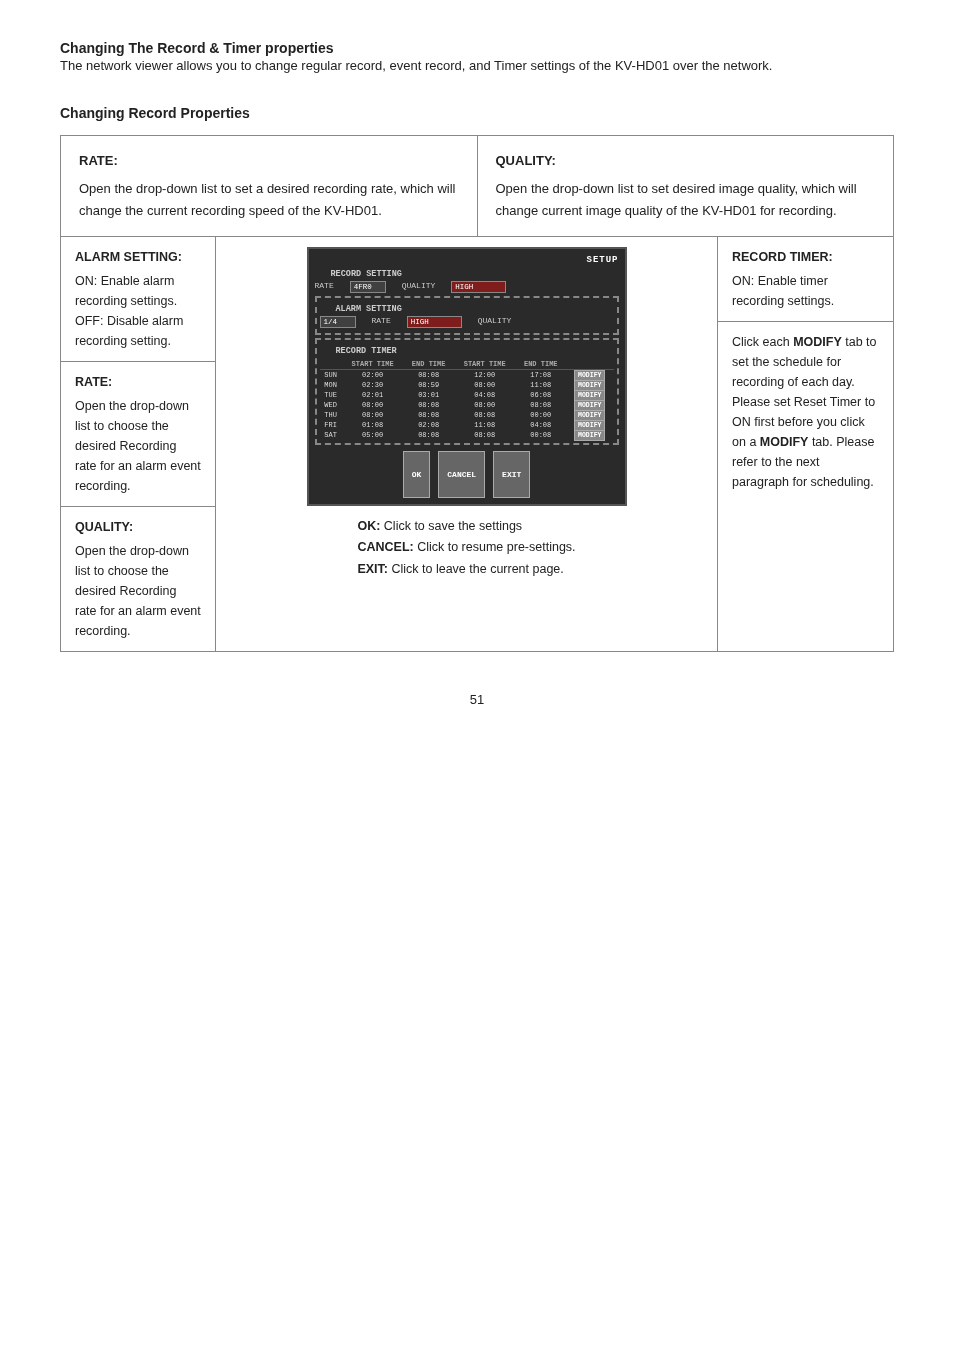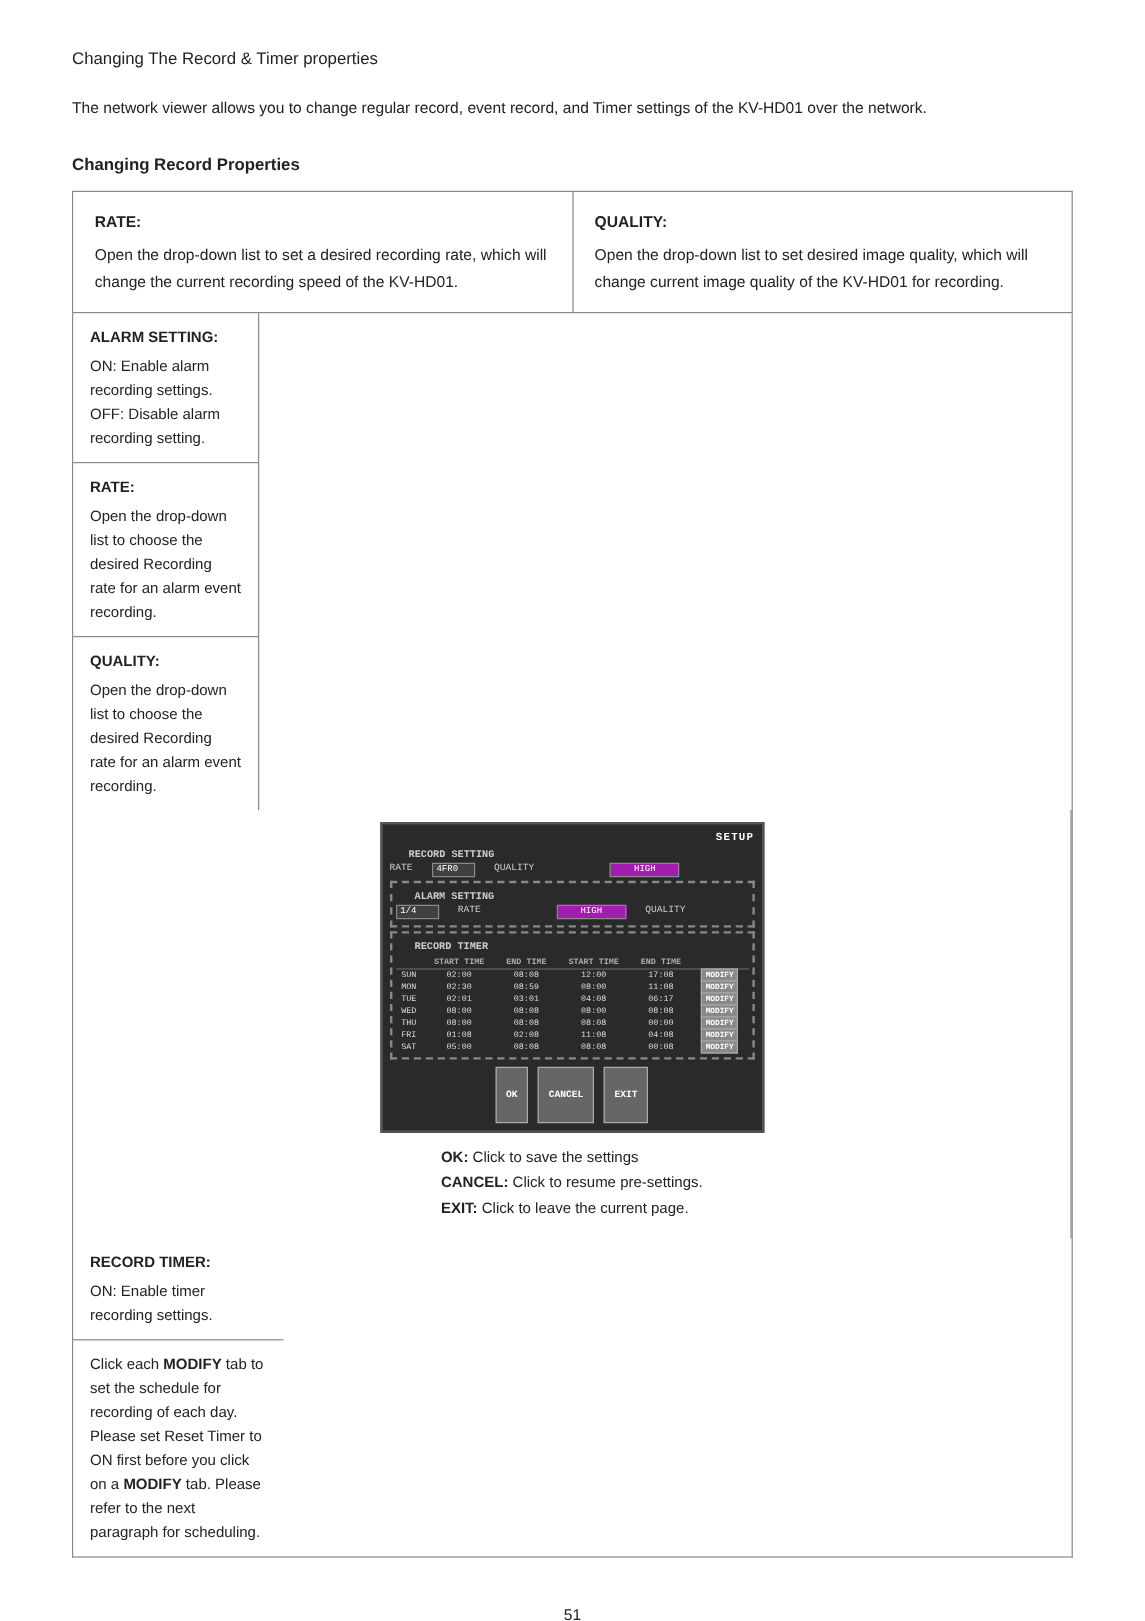--- a/index.html
+++ b/index.html
@@ -7,22 +7,22 @@
       background: #fff;
       font-family: Arial, sans-serif;
       font-size: 13px;
       color: #222;
       width: 954px;
       min-height: 1351px;
       padding: 40px 60px;
     }
     h2.section-title {
       font-size: 14px;
-      font-weight: normal;
-      margin-bottom: 24px;
+      font-weight: bold;
+      margin-bottom: 0;
     }
     .intro-text {
       font-size: 13px;
       line-height: 1.6;
       margin-bottom: 28px;
     }
     h3.sub-title {
       font-size: 14px;
       font-weight: bold;
       margin-bottom: 14px;
@@ -44,21 +44,20 @@
       border-right: 1px solid #888;
     }
     .top-box-label {
       font-weight: bold;
       margin-bottom: 6px;
     }
 
     
     .diagram-area {
       display: flex;
-      flex-direction: column;
       margin-top: 0;
       border: 1px solid #888;
       border-top: none;
       position: relative;
     }
 
     
     .left-col {
       display: flex;
       flex-direction: column;
@@ -144,27 +143,26 @@
     }
     .ui-dropdown {
       background: #404040;
       border: 1px solid #888;
       color: #fff;
       padding: 1px 3px;
       font-size: 7.5px;
       min-width: 36px;
     }
     .ui-dropdown-wide {
-      background: #a21caf;
+      background: #7f1d1d;
       border: 1px solid #888;
       color: #fff;
-      padding: 1px 19px;
+      padding: 1px 3px;
       font-size: 7.5px;
       min-width: 55px;
-      margin-left: 47px;
     }
     .ui-label-sm {
       font-size: 8px;
       color: #ccc;
     }
     .ui-timer-table {
       width: 100%;
       border-collapse: collapse;
       font-size: 7.5px;
       margin-top: 3px;
@@ -326,21 +324,21 @@
       <td>08:59</td>
       <td>08:00</td>
       <td>11:08</td>
       <td><span class="ui-modify-btn">MODIFY</span></td>
     </tr>
               <tr>
       <td>TUE</td>
       <td>02:01</td>
       <td>03:01</td>
       <td>04:08</td>
-      <td>06:17</td>
+      <td>06:08</td>
       <td><span class="ui-modify-btn">MODIFY</span></td>
     </tr>
               <tr>
       <td>WED</td>
       <td>08:00</td>
       <td>08:08</td>
       <td>08:00</td>
       <td>08:08</td>
       <td><span class="ui-modify-btn">MODIFY</span></td>
     </tr>

